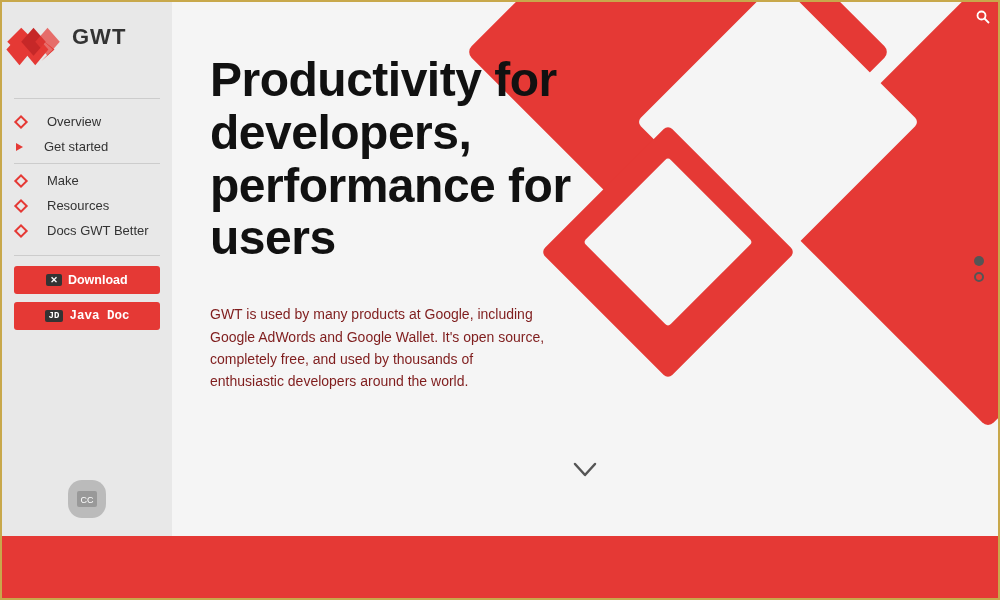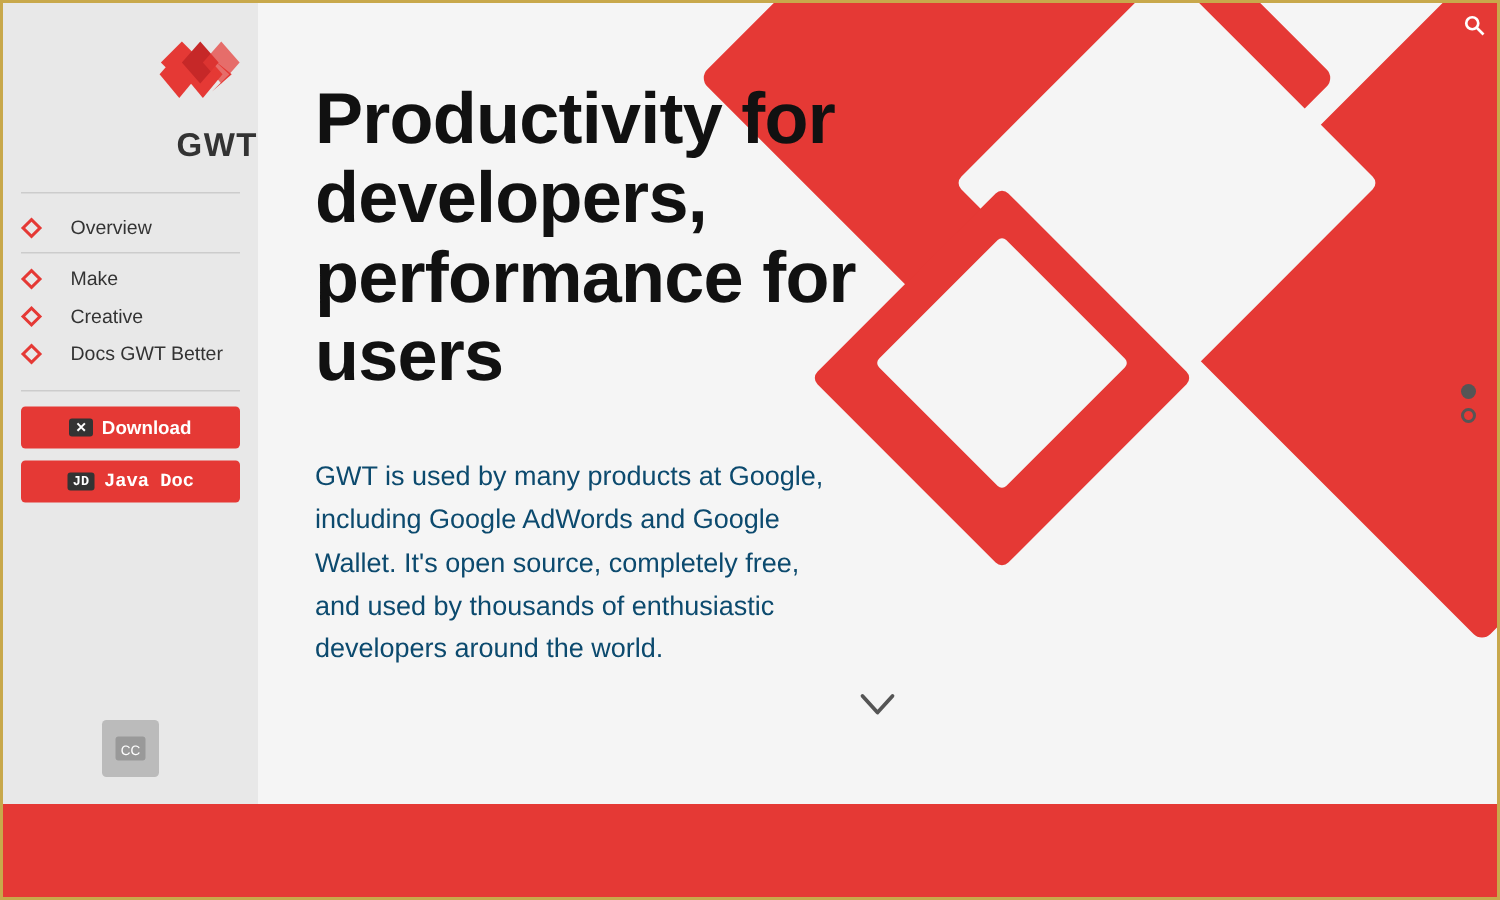--- a/index.html
+++ b/index.html
@@ -33,22 +33,22 @@
       display: flex;
       flex-direction: column;
       padding: 0;
       height: 100%;
       position: relative;
       z-index: 10;
     }
 
     .sidebar-logo {
       display: flex;
-      flex-direction: column;
-      align-items: flex-end;
+      flex-direction: row;
+      align-items: flex-start;
       padding: 18px 0 14px;
     }
 
     .logo-icon {
       width: 70px;
       height: 60px;
     }
 
     .logo-text {
       font-size: 22px;
@@ -155,21 +155,21 @@
       padding: 12px;
       display: flex;
       flex-direction: column;
       align-items: center;
     }
 
     .cc-icon {
       width: 38px;
       height: 38px;
       background: #bbb;
-      border-radius: 3px;
+      border-radius: 14px;
       display: flex;
       align-items: center;
       justify-content: center;
       margin-bottom: 6px;
     }
 
     .cc-text {
       font-size: 10px;
       color: #777;
       text-align: center;
@@ -204,22 +204,22 @@
     .hero-title {
       font-size: 48px;
       font-weight: 900;
       color: #111;
       line-height: 1.1;
       margin-bottom: 38px;
       letter-spacing: -0.5px;
     }
 
     .hero-description {
-      font-size: 18px;
-      color: #0c4a6e;
+      font-size: 14px;
+      color: #7f1d1d;
       line-height: 1.6;
       max-width: 340px;
     }
 
     .hero-chevron {
       position: absolute;
       bottom: 52px;
       left: 50%;
       transform: translateX(-50%);
       font-size: 22px;
@@ -316,32 +316,36 @@
 
       <div class="sidebar-divider"></div>
 
       <div class="sidebar-nav">
 
         <a class="nav-item">
           <span class="diamond-icon"></span>
           <span>Overview</span>
         </a>
 
+        <a class="nav-item">
+          <span class="arrow-icon"></span>
+          <span>Get started</span>
+        </a>
 
         <div class="sidebar-divider"></div>
 
 
         <a class="nav-item">
           <span class="diamond-icon"></span>
           <span>Make</span>
         </a>
 
         <a class="nav-item">
           <span class="diamond-icon"></span>
-          <span>Creative</span>
+          <span>Resources</span>
         </a>
 
         <a class="nav-item">
           <span class="diamond-icon"></span>
           <span>Docs GWT Better</span>
         </a>
 
       </div>
 
       <div class="sidebar-divider2"></div>

